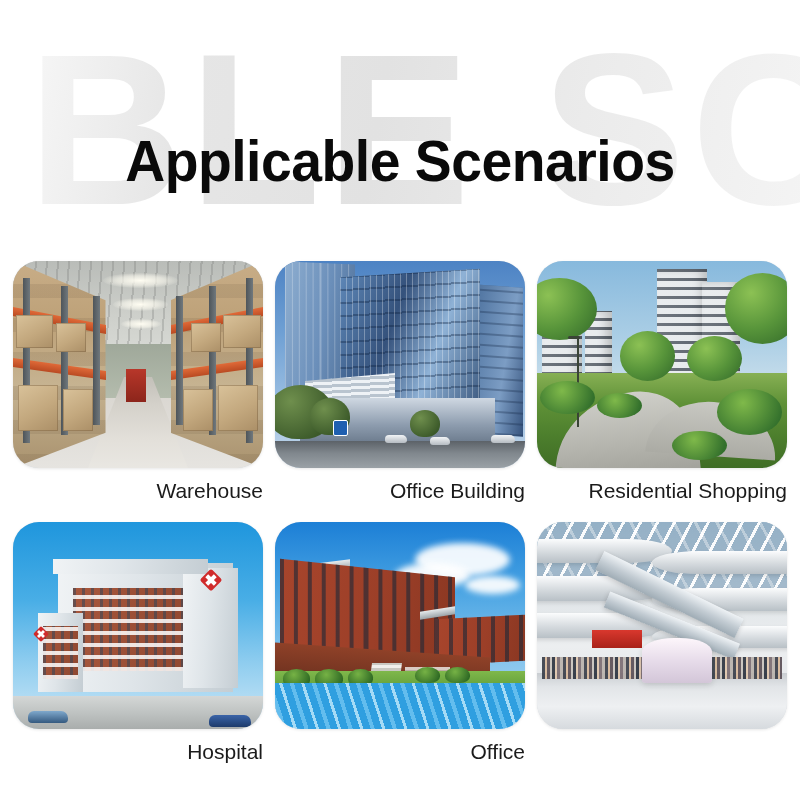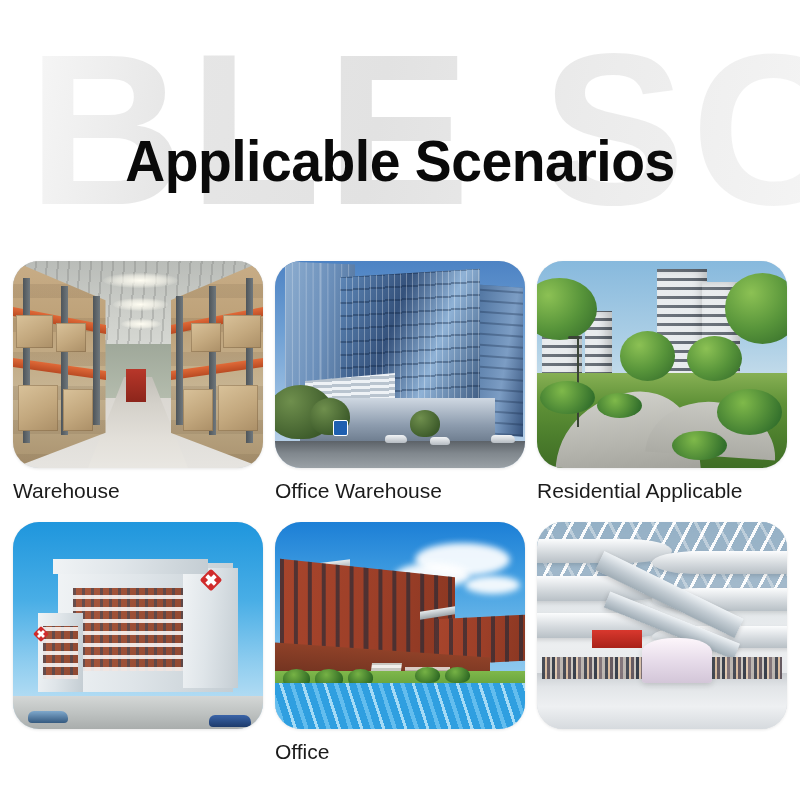--- a/index.html
+++ b/index.html
@@ -82,21 +82,21 @@
     box-shadow: 0 1px 3px rgba(0,0,0,0.10);
     background: #cfd8e0;
   }
   .thumb-art {
     position: absolute;
     inset: 0;
   }
   .card-label {
     height: 46px;
     line-height: 46px;
-    text-align: left;
+    text-align: right;
     font-family: "Liberation Sans", sans-serif;
     font-size: 21px;
     color: #1b1b1b;
     white-space: nowrap;
   }
 
   
   .wh-bg {
     position: absolute; inset: 0;
     background:
@@ -440,21 +440,21 @@
         <div class="ob-ground"></div>
         <div class="ob-tree" style="left:-3%;top:60%;width:26%;height:26%;"></div>
         <div class="ob-tree" style="left:14%;top:66%;width:16%;height:18%;"></div>
         <div class="ob-tree" style="left:54%;top:72%;width:12%;height:13%;"></div>
         <div class="ob-sign" style="left:23%;top:77%;"></div>
         <div class="ob-car" style="left:44%;bottom:12%;width:22px;"></div>
         <div class="ob-car" style="left:62%;bottom:11%;width:20px;"></div>
         <div class="ob-car" style="right:4%;bottom:12%;width:24px;"></div>
       </div>
     </div>
-    <div class="card-label">Office Warehouse</div>
+    <div class="card-label">Office Building</div>
   </div>
 
   <div class="card">
     <div class="thumb">
       <div class="thumb-art">
         <div class="rc-sky"></div>
         <div class="rc-hirise" style="left:2%;top:16%;width:16%;height:52%;"></div>
         <div class="rc-hirise" style="left:19%;top:24%;width:11%;height:44%;"></div>
         <div class="rc-hirise" style="left:48%;top:4%;width:20%;height:62%;"></div>
         <div class="rc-hirise" style="left:66%;top:10%;width:15%;height:56%;"></div>
@@ -465,40 +465,41 @@
         <div class="rc-canopy" style="left:33%;top:34%;width:22%;height:24%;"></div>
         <div class="rc-canopy" style="right:-5%;top:6%;width:30%;height:34%;"></div>
         <div class="rc-canopy" style="right:18%;top:36%;width:22%;height:22%;"></div>
         <div class="rc-lamp" style="left:16%;top:36%;height:44%;"></div>
         <div class="rc-shrub" style="left:1%;top:58%;width:22%;height:16%;"></div>
         <div class="rc-shrub" style="left:24%;top:64%;width:18%;height:12%;"></div>
         <div class="rc-shrub" style="right:2%;top:62%;width:26%;height:22%;"></div>
         <div class="rc-shrub" style="right:24%;bottom:4%;width:22%;height:14%;"></div>
       </div>
     </div>
-    <div class="card-label">Residential Applicable</div>
+    <div class="card-label">Residential Shopping</div>
   </div>
 
   <div class="card">
     <div class="thumb">
       <div class="thumb-art">
         <div class="hp-sky"></div>
         <div class="hp-block" style="left:18%;top:20%;width:70%;height:62%;"></div>
         <div class="hp-brick" style="left:24%;top:32%;width:50%;height:40%;"></div>
         <div class="hp-block" style="left:68%;top:22%;width:22%;height:58%;"></div>
         <div class="hp-block" style="left:10%;top:44%;width:18%;height:38%;"></div>
         <div class="hp-brick" style="left:12%;top:50%;width:14%;height:26%;"></div>
         <div class="hp-block" style="left:16%;top:18%;width:62%;height:7%;"></div>
         <div class="hp-cross" style="left:76%;top:24%;"></div>
         <div class="hp-cross" style="left:8%;top:50%;transform:rotate(45deg) scale(0.7);"></div>
         <div class="hp-ground"></div>
         <div class="hp-car" style="left:6%;bottom:3%;width:40px;background:linear-gradient(180deg,#7fa8cc,#34597f);"></div>
         <div class="hp-car" style="right:5%;bottom:1%;width:42px;background:linear-gradient(180deg,#3a64a8,#1d3b6b);"></div>
       </div>
     </div>
+    <div class="card-label">Hospital</div>
   </div>
 
   <div class="card">
     <div class="thumb">
       <div class="thumb-art">
         <div class="sc-sky"></div>
         <div class="sc-cloud" style="right:6%;top:10%;width:38%;height:16%;"></div>
         <div class="sc-cloud" style="right:22%;top:20%;width:30%;height:12%;"></div>
         <div class="sc-cloud" style="right:2%;top:26%;width:22%;height:9%;"></div>
         <div class="sc-roof" style="left:6%;top:20%;width:24%;height:5%;transform:skewY(-7deg);"></div>

